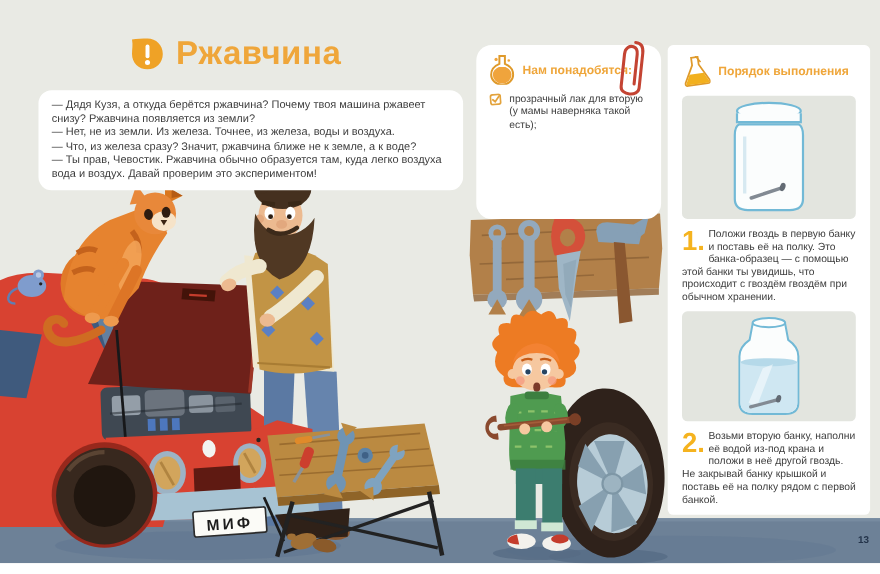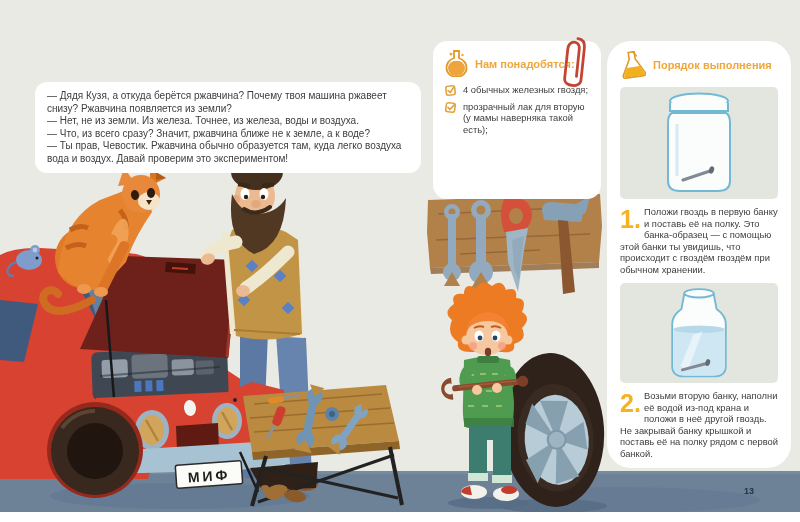--- a/index.html
+++ b/index.html
@@ -18,28 +18,28 @@
   .needs-card{left:433px;top:41px;width:168px;height:158px;border-radius:14px;padding:9px 10px 8px 12px;}
   .card-header{display:flex;align-items:center;gap:7px;}
   .card-header h2{margin:0;font-size:11px;font-weight:bold;color:#EFA63A;text-align:right;}
   .paperclip{position:absolute;right:14px;top:-11px;transform:rotate(6deg);}
   .checklist{list-style:none;margin:7px 0 0;padding:0;display:flex;flex-direction:column;gap:5px;}
   .checklist li{display:flex;gap:7px;font-size:9.4px;line-height:11.4px;color:#3D3D3D;}
   .checkbox{flex:none;margin-top:1px;}
   .checklist li:nth-child(even) .checkbox{transform:rotate(6deg);}
   .checklist li:nth-child(odd) .checkbox{transform:rotate(-5deg);}
 
-  .procedure-card{left:607px;top:41px;width:184px;height:427px;border-radius:24px;padding:10px 13px;}
+  .procedure-card{left:607px;top:41px;width:184px;height:427px;border-radius:5px;padding:10px 13px;}
   .figure-panel{margin-top:8px;background:#E3E5DF;border-radius:5px;height:112px;
                 display:flex;align-items:center;justify-content:center;}
   .figure-panel.small{height:100px;}
   .step{margin-top:7px;font-size:9.4px;line-height:11.5px;color:#3D3D3D;}
   .step-num{float:left;width:24px;font-size:25px;line-height:26px;font-weight:bold;color:#F5B31F;}
 
-  .page-number{position:absolute;left:744px;top:486px;font-size:9px;font-weight:bold;color:#24344A;z-index:6;}
+  .page-number{position:absolute;left:780px;top:486px;font-size:9px;font-weight:bold;color:#24344A;z-index:6;}
   .bottom-strip{position:absolute;left:0;bottom:0;width:800px;height:10px;background:#fff;z-index:6;}
 </style>
 </head>
 <body>
 
 <div class="page">
 
   <svg class="scene" viewBox="0 0 800 522">
 
     <g>
@@ -293,25 +293,33 @@
           <polygon points="349.5,446 342,456 357,456" fill="#BB8A41"></polygon>
       </g>
       <g>
         <ellipse cx="276" cy="492" rx="12" ry="7" fill="#A06F35" transform="rotate(-15 276 492)"></ellipse>
         <ellipse cx="295" cy="496" rx="11" ry="6" fill="#8A5A2A" transform="rotate(10 295 496)"></ellipse>
         <ellipse cx="265" cy="488" rx="4" ry="3" fill="#A06F35"></ellipse>
       </g>
     </g>
   </svg>
 
+  <div class="title-row">
+    <svg class="title-icon" width="32" height="32" viewBox="0 0 32 32">
+      <path d="M16 2 C24 2 30 8 30 16 C30 24 24 30 16 30 C8 30 2 24 2 16 C2 12 3 8 2 3 C6 2 12 2 16 2 Z" fill="#EFA226"></path>
+      <rect x="14.3" y="7.5" width="3.6" height="12.5" rx="1.8" fill="#fff"></rect>
+      <circle cx="16.1" cy="23.8" r="2.3" fill="#fff"></circle>
+    </svg>
+    <h1 class="page-title">Ржавчина</h1>
+  </div>
 
   <section class="card dialogue-card">
     <p>— Дядя Кузя, а откуда берётся ржавчина? Почему твоя машина ржавеет снизу? Ржавчина появляется из земли?</p>
     <p>— Нет, не из земли. Из железа. Точнее, из железа, воды и воздуха.</p>
-    <p>— Что, из всего сразу? Значит, ржавчина ближе не к земле, а к воде?</p>
+    <p>— Что, из железа сразу? Значит, ржавчина ближе не к земле, а к воде?</p>
     <p>— Ты прав, Чевостик. Ржавчина обычно образуется там, куда легко воздуха вода и воздух. Давай проверим это экспериментом!</p>
   </section>
 
   <aside class="card needs-card">
     <svg class="paperclip" width="28" height="64" viewBox="0 0 34 78">
       <path d="M20 10 C27 10 29 15 29 21 L29 60 C29 70 9 70 9 60 L9 24 C9 17 14 14 18 15 C22 16 23 19 23 23 L23 56" stroke="#C44433" stroke-width="3.4" fill="none" stroke-linecap="round"></path>
     </svg>
     <div class="card-header">
       <svg width="23" height="27" viewBox="0 0 23 27">
         <path d="M9 1 L9 8 C4 10 1.5 14 1.5 18 A10 9 0 0 0 21.5 18 C21.5 14 19 10 14 8 L14 1 Z" fill="#fff" stroke="#DF9A2B" stroke-width="1.8"></path>
@@ -320,27 +328,20 @@
           <circle cx="17.5" cy="5" r="1.2" fill="#F0A43C"></circle>
       </svg>
       <h2>Нам понадобятся:</h2>
     </div>
     <ul class="checklist">
       <li>
         <svg class="checkbox" width="11" height="11" viewBox="0 0 11 11">
             <rect x="1" y="1" width="9" height="9" rx="2" fill="#fff" stroke="#E3A33C" stroke-width="1.6"></rect>
             <path d="M3 5.5 L5 7.5 L9 2.5" stroke="#E3A33C" stroke-width="1.6" fill="none" stroke-linecap="round"></path>
           </svg>
-        <span>4 обычных железных гвоздя;</span>
-      </li>
-      <li>
-        <svg class="checkbox" width="11" height="11" viewBox="0 0 11 11">
-            <rect x="1" y="1" width="9" height="9" rx="2" fill="#fff" stroke="#E3A33C" stroke-width="1.6"></rect>
-            <path d="M3 5.5 L5 7.5 L9 2.5" stroke="#E3A33C" stroke-width="1.6" fill="none" stroke-linecap="round"></path>
-          </svg>
         <span>прозрачный лак для вторую (у мамы наверняка такой есть);</span>
       </li>
     </ul>
   </aside>
 
   <aside class="card procedure-card">
     <div class="card-header">
       <svg width="26" height="28" viewBox="0 0 26 28">
         <g transform="rotate(-8 13 14)">
           <path d="M10 1 L16 1 L16 8 L24 23 Q25 26 22 26 L4 26 Q1 26 2 23 L10 8 Z" fill="#fff" stroke="#DF9A2B" stroke-width="1.6"></path>

